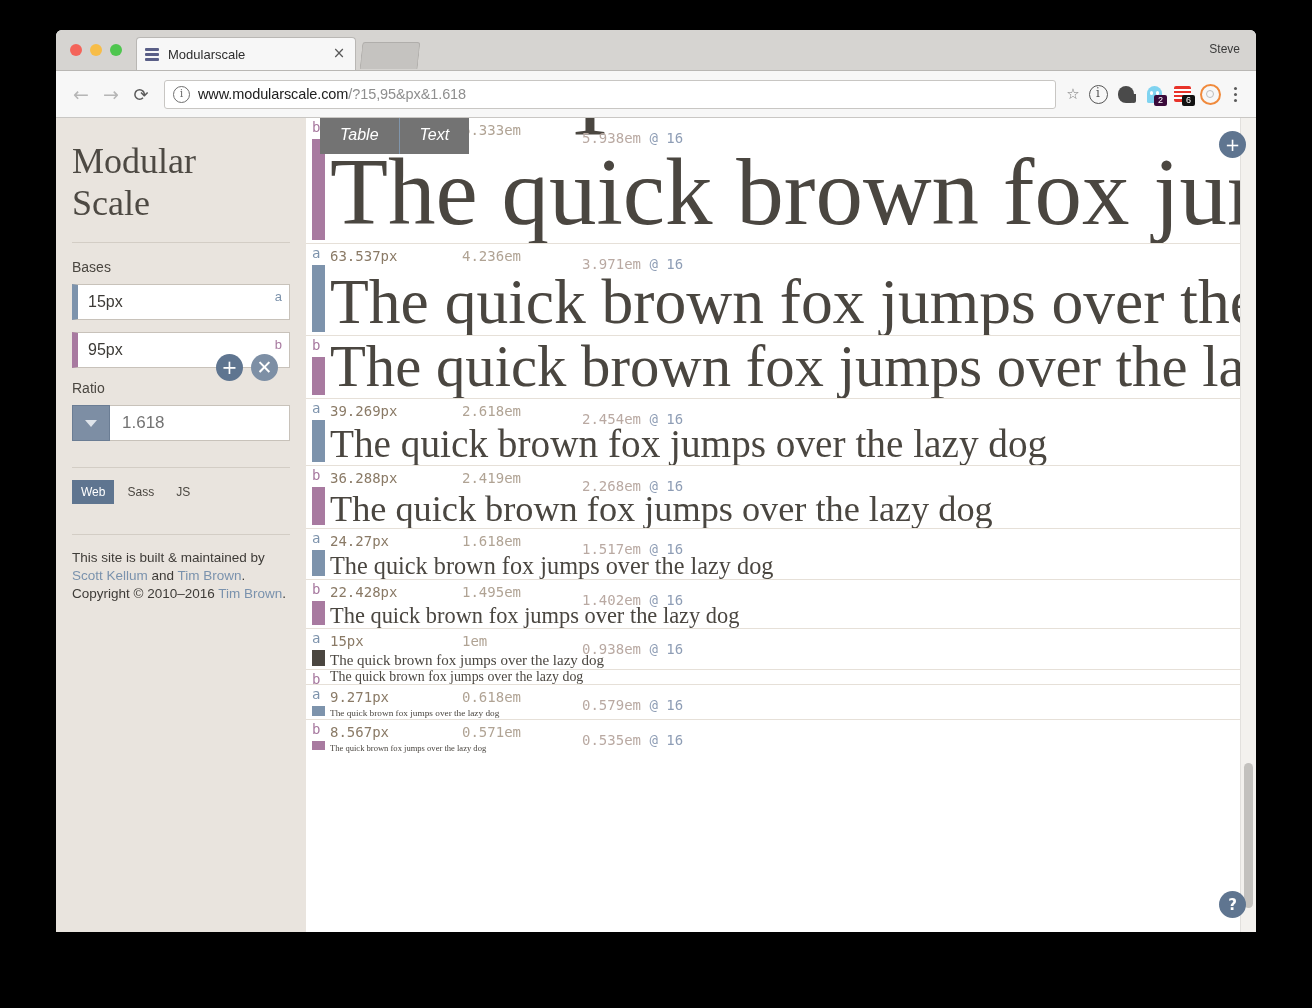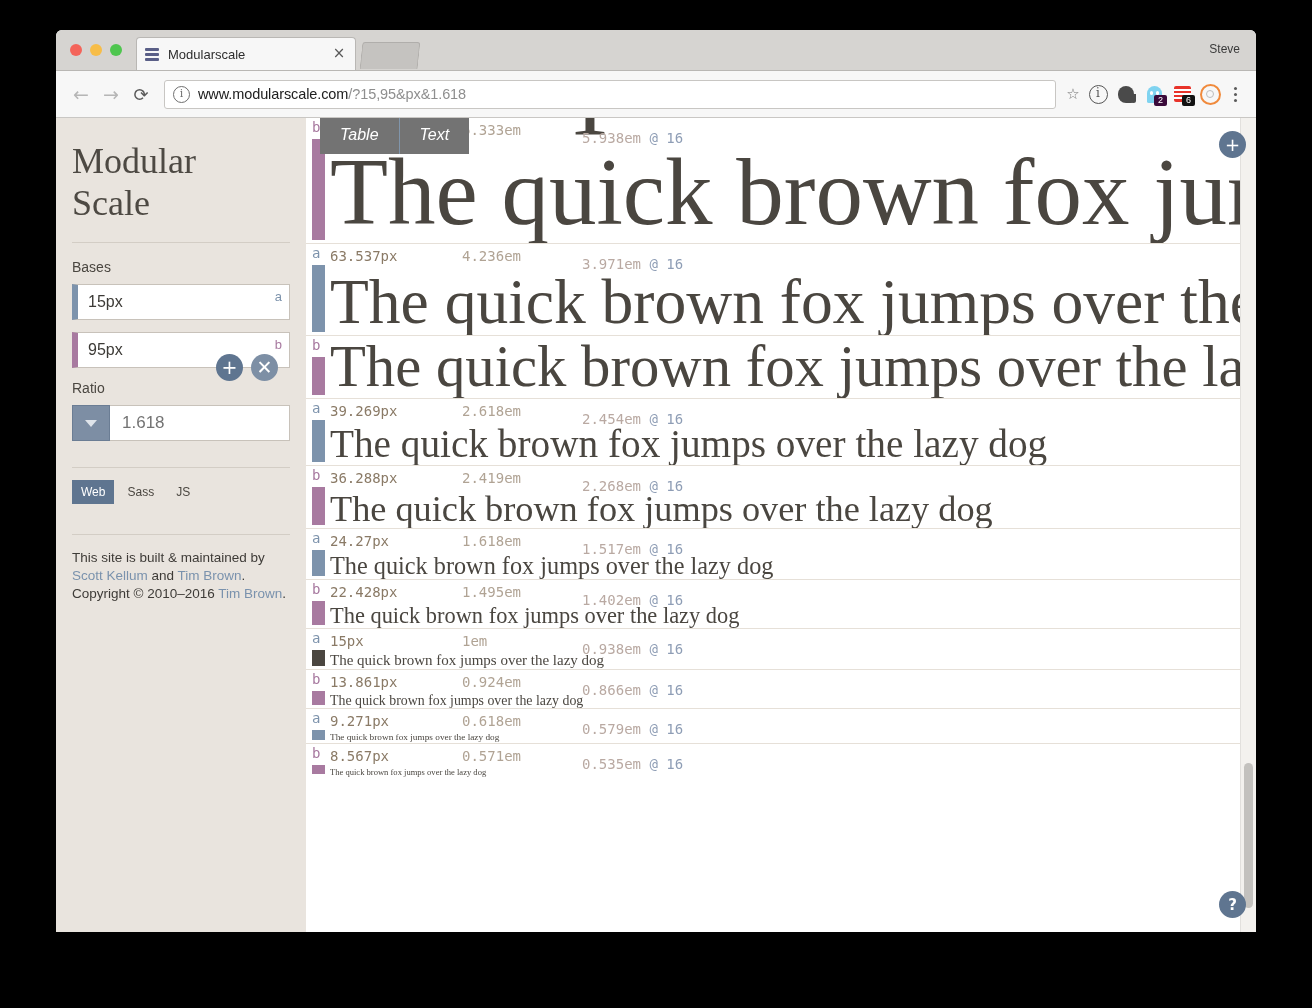--- a/index.html
+++ b/index.html
@@ -488,25 +488,20 @@
               <div class="meta">
                 <span class="m-px">15px</span>
                 <span class="m-em">1em</span>
                 <span class="m-rem">0.938em <span class="at">@ 16</span></span>
               </div>
               <div class="sample" style="font-size: 15px;">The quick brown fox jumps over the lazy dog</div>
             </div>
             <div class="row">
               <span class="mlabel b">b</span>
               <span class="marker b"></span>
-              <div class="meta">
-                <span class="m-px">13.861px</span>
-                <span class="m-em">0.924em</span>
-                <span class="m-rem">0.866em <span class="at">@ 16</span></span>
-              </div>
               <div class="sample" style="font-size: 13.861px;">The quick brown fox jumps over the lazy dog</div>
             </div>
             <div class="row">
               <span class="mlabel a">a</span>
               <span class="marker a"></span>
               <div class="meta">
                 <span class="m-px">9.271px</span>
                 <span class="m-em">0.618em</span>
                 <span class="m-rem">0.579em <span class="at">@ 16</span></span>
               </div>

